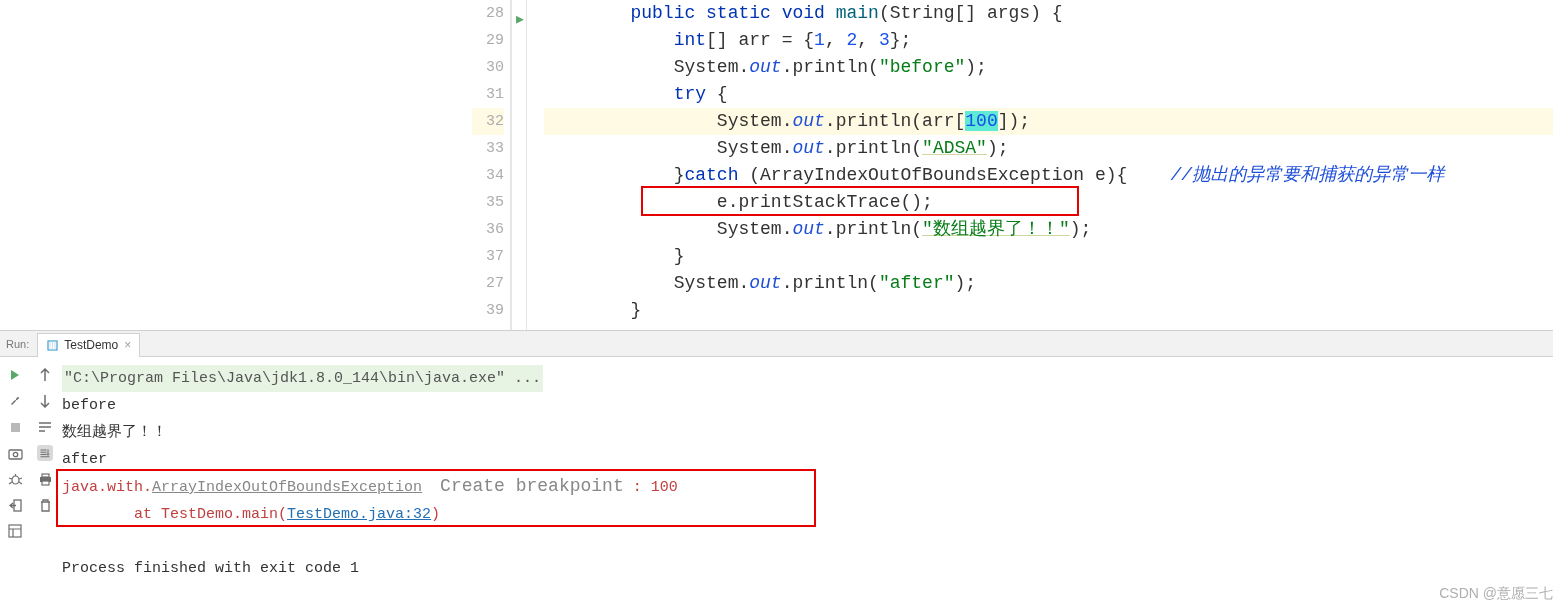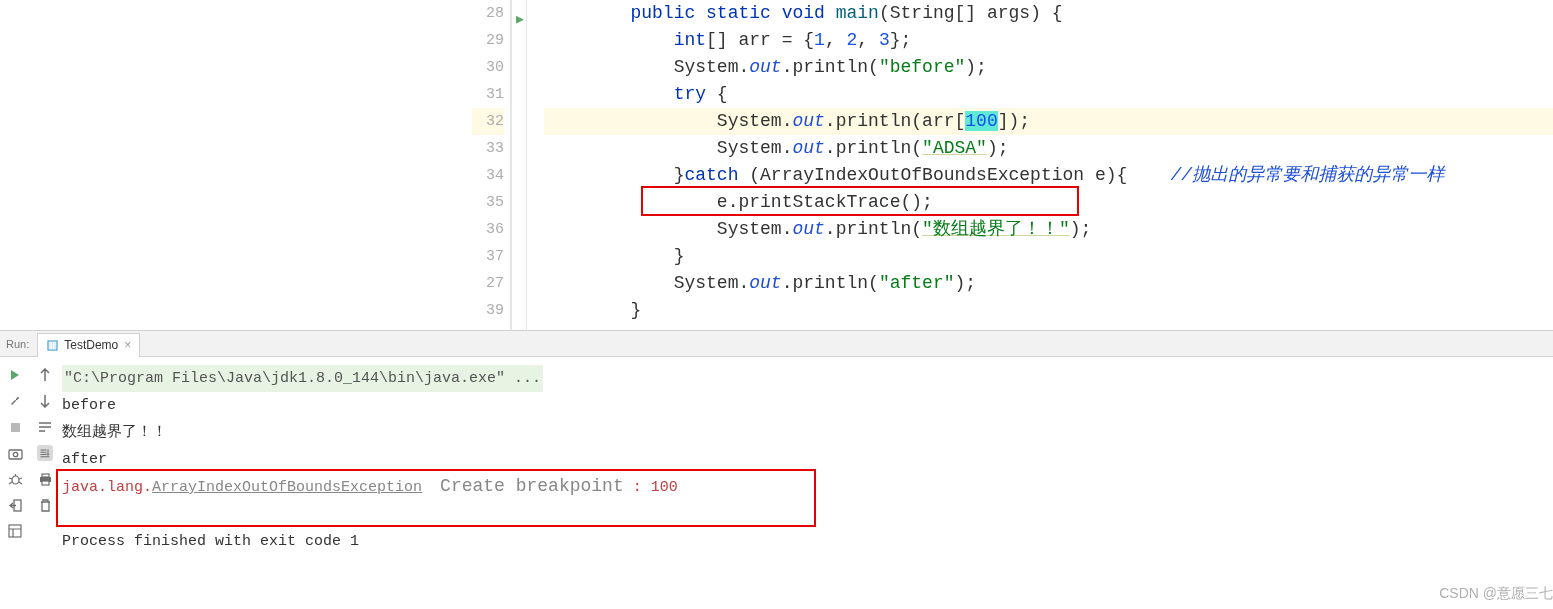--- a/index.html
+++ b/index.html
@@ -181,21 +181,22 @@
           <svg width="13" height="15" viewBox="0 0 13 15">
             <path d="M2 4 L11 4 M4 4 L4 2 L9 2 L9 4 M3 4 L3 13 L10 13 L10 4" fill="none" stroke="#6e6e6e" stroke-width="1.3"></path>
           </svg>
         </div>
     </div>
     <div class="console mono">
       <div class="cln"><span class="cmd">"C:\Program Files\Java\jdk1.8.0_144\bin\java.exe" ...</span></div>
       <div class="cln">before</div>
       <div class="cln">数组越界了！！</div>
       <div class="cln">after</div>
-      <div class="cln"><span class="err">java.lang.</span><span class="err lnk2">ArrayIndexOutOfBoundsException</span>  <span class="breakpt">Create breakpoint</span><span class="err"> : 100</span></div>
+      <div class="cln"><span class="err">java.with.</span><span class="err lnk2">ArrayIndexOutOfBoundsException</span>  <span class="breakpt">Create breakpoint</span><span class="err"> : 100</span></div>
+      <div class="cln"><span class="err">	at TestDemo.main(</span><span class="lnk">TestDemo.java:32</span><span class="err">)</span></div>
       <div class="cln">&nbsp;</div>
       <div class="cln">Process finished with exit code 1</div>
       <div class="redbox2" style="left:-4px; top:112px; width:760px; height:58px;"></div>
     </div>
   </div>
 </div>
 
 <div class="watermark">CSDN @意愿三七</div>
 
 </body></html>

